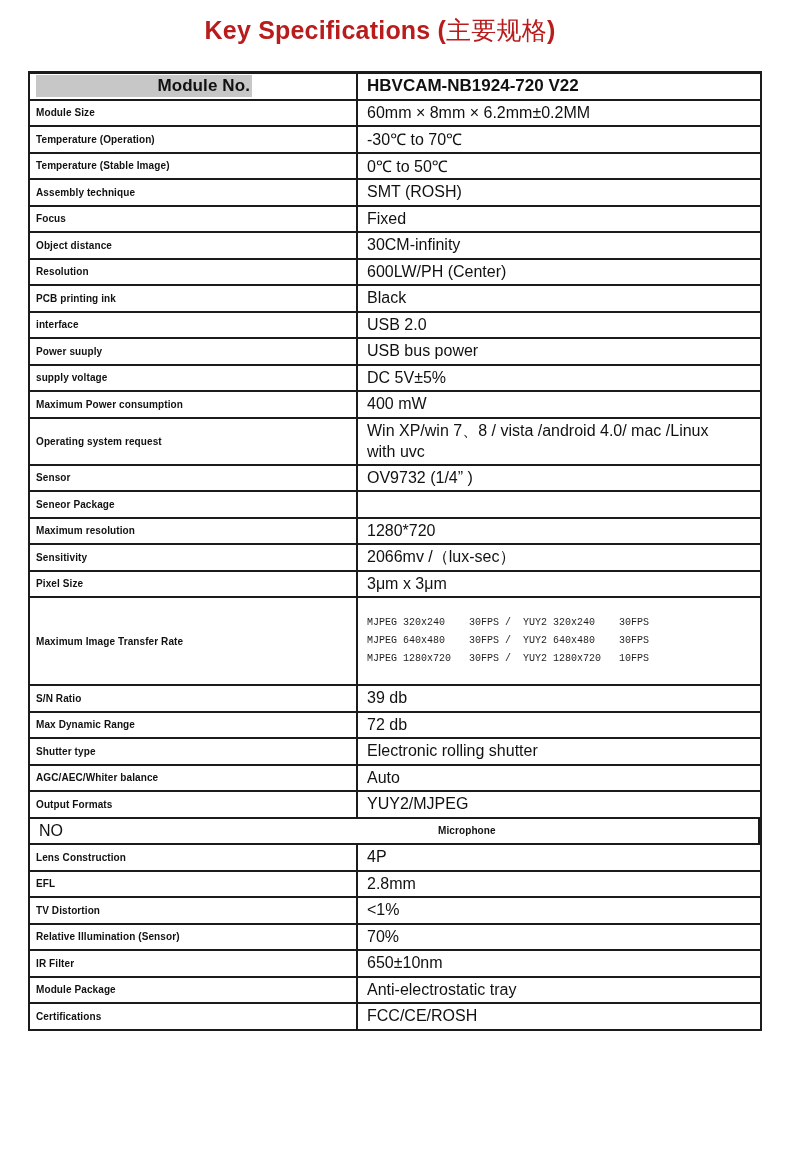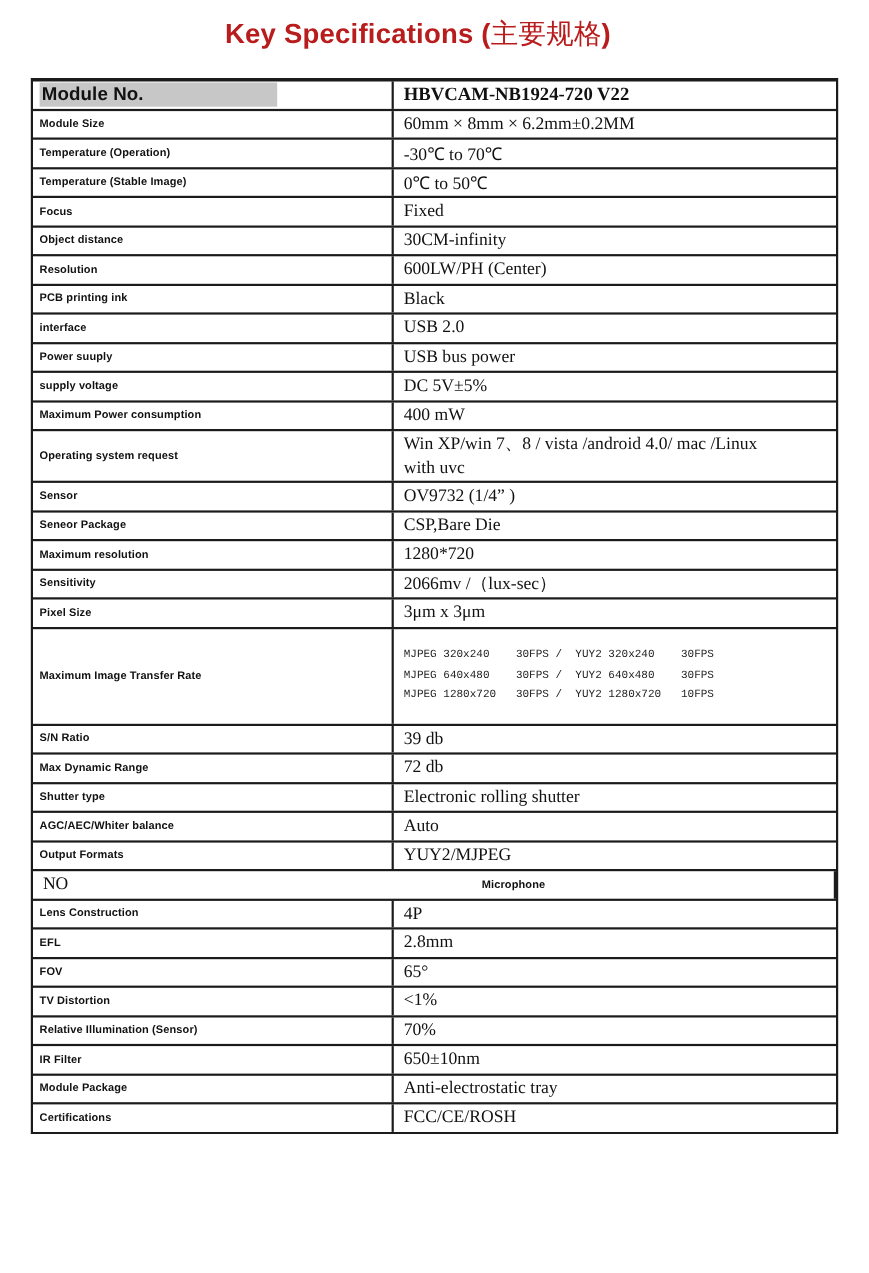--- a/index.html
+++ b/index.html
@@ -57,30 +57,30 @@
     border-right: 2px solid #1b1b1b;
     padding: 1px 4px 1px 6px;
     font-weight: bold;
     font-size: 10px;
     letter-spacing: 0.1px;
   }
   .cell.value {
     flex: 1;
     padding: 1px 4px 1px 9px;
     font-size: 16px;
-    font-family: Liberation Serif, serif;
   }
   
   .row.r-head .cell.label { font-size: 17px; }
   .row.r-head .hl {
     background: #c7c7c7;
     display: inline-block;
     min-width: 216px;
     padding: 1px 2px 1px 2px;
     box-sizing: border-box;
+    text-align: right;
   }
   .row.r-head .cell.value {
     font-weight: bold;
     font-size: 17px;
   }
   
   .row.r-os .cell { min-height: 44px; }
   .row.r-os .cell.value {
     white-space: pre-line;
     line-height: 1.35;
@@ -119,20 +119,24 @@
   <div class="row">
     <div class="cell label">Temperature (Operation)</div>
     <div class="cell value">-30℃ to 70℃</div>
   </div>
 
   <div class="row">
     <div class="cell label">Temperature (Stable Image)</div>
     <div class="cell value">0℃ to 50℃</div>
   </div>
 
+  <div class="row">
+    <div class="cell label">Assembly technique</div>
+    <div class="cell value">SMT (ROSH)</div>
+  </div>
 
   <div class="row">
     <div class="cell label">Focus</div>
     <div class="cell value">Fixed</div>
   </div>
 
   <div class="row">
     <div class="cell label">Object distance</div>
     <div class="cell value">30CM-infinity</div>
   </div>
@@ -173,21 +177,20 @@
 with uvc</div>
   </div>
 
   <div class="row">
     <div class="cell label">Sensor</div>
     <div class="cell value">OV9732 (1/4” )</div>
   </div>
 
   <div class="row">
     <div class="cell label">Seneor Package</div>
-    <div class="cell value">CSP,Bare Die</div>
   </div>
 
   <div class="row">
     <div class="cell label">Maximum resolution</div>
     <div class="cell value">1280*720</div>
   </div>
 
   <div class="row">
     <div class="cell label">Sensitivity</div>
     <div class="cell value">2066mv /（lux-sec）</div>
@@ -239,24 +242,20 @@
     <div class="cell label">Lens Construction</div>
     <div class="cell value">4P</div>
   </div>
 
 
   <div class="row">
     <div class="cell label">EFL</div>
     <div class="cell value">2.8mm</div>
   </div>
 
-  <div class="row">
-    <div class="cell label">FOV</div>
-    <div class="cell value">65°</div>
-  </div>
 
   <div class="row">
     <div class="cell label">TV Distortion</div>
     <div class="cell value">&lt;1%</div>
   </div>
 
   <div class="row">
     <div class="cell label">Relative Illumination (Sensor)</div>
     <div class="cell value">70%</div>
   </div>

